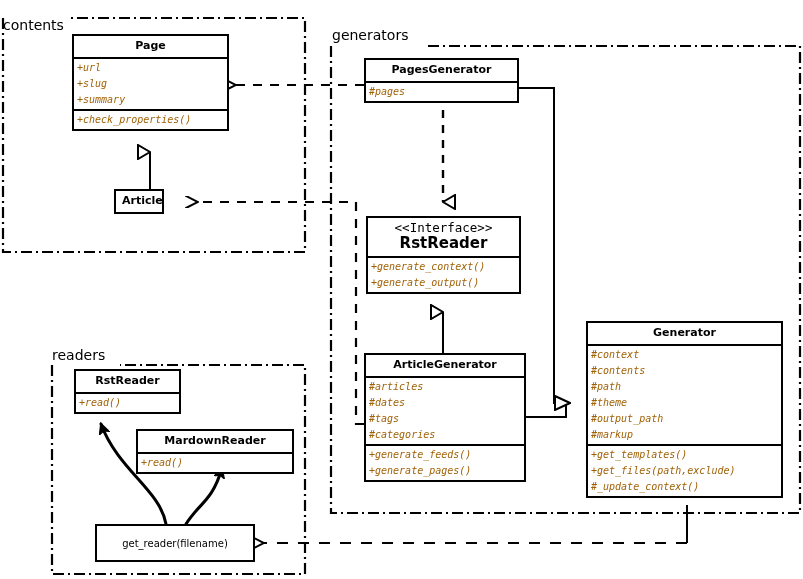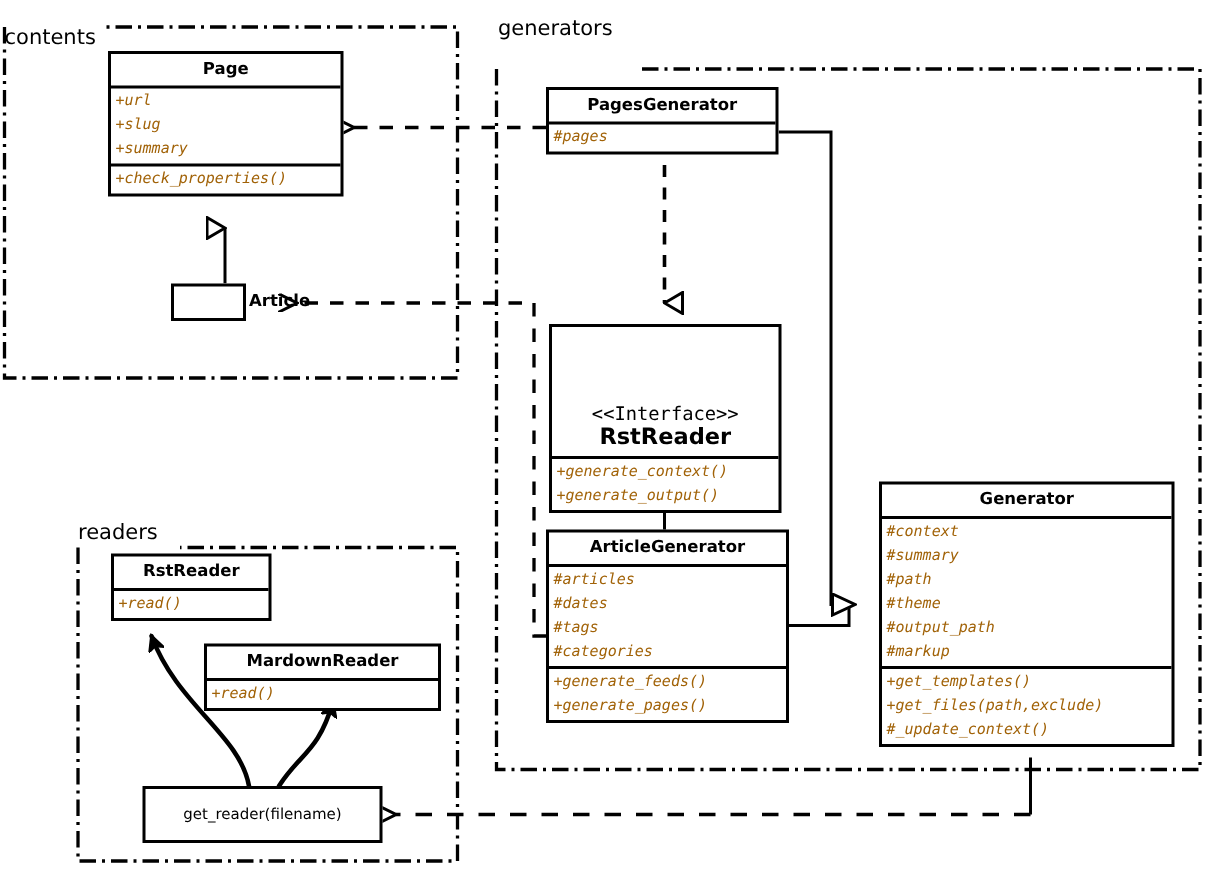--- a/index.html
+++ b/index.html
@@ -59,21 +59,20 @@
     line-height: 1.05;
     color: #000;
   }
   .uml .stereo {
     text-align: center;
     font-weight: normal;
     font-size: 12.5px;
     font-family: "DejaVu Sans Mono", monospace;
     line-height: 1.15;
     color: #000;
-    margin-top: 48px;
   }
   .uml .row {
     font-family: "DejaVu Sans Mono", monospace;
     font-size: 10px;
     line-height: 16px;
     padding-left: 3px;
     white-space: nowrap;
     color: #a16207;
     font-style: italic;
   }
@@ -171,36 +170,36 @@
     </g>
 
      RstReader / MardownReader (curved) ---------- --&gt;
     <g stroke="#000" stroke-width="3" fill="none" stroke-linecap="round">
       <path d="M166,524 C160,490 118,470 101,424" marker-end="url(#solidarrow)"></path>
       <path d="M186,524 C200,502 212,502 222,468" marker-end="url(#solidarrow)"></path>
     </g>
   </svg>
 
   <div class="pkg-label" style="left:3px; top:18px;">contents</div>
-  <div class="pkg-label" style="left:332px; top:12px;">generators</div>
+  <div class="pkg-label" style="left:332px; top:28px;">generators</div>
   <div class="pkg-label" style="left:52px; top:348px;">readers</div>
 
   <div class="uml" style="left:72px; top:34px; width:157px;">
     <div class="sect title">Page</div>
     <div class="sect pad">
       <div class="row">+url</div>
       <div class="row">+slug</div>
       <div class="row">+summary</div>
     </div>
     <div class="sect pad">
       <div class="row">+check_properties()</div>
     </div>
   </div>
 
-  <div class="uml" style="left:114px; top:189px; width:50px;padding-left:44px;">
+  <div class="uml" style="left:114px; top:189px; width:50px;">
     <div class="sect title">Article</div>
   </div>
 
   <div class="uml" style="left:364px; top:58px; width:155px;">
     <div class="sect title">PagesGenerator</div>
     <div class="sect pad">
       <div class="row">#pages</div>
     </div>
   </div>
 
@@ -226,21 +225,21 @@
     <div class="sect pad">
       <div class="row">+generate_feeds()</div>
       <div class="row">+generate_pages()</div>
     </div>
   </div>
 
   <div class="uml" style="left:586px; top:321px; width:197px;">
     <div class="sect title">Generator</div>
     <div class="sect pad">
       <div class="row">#context</div>
-      <div class="row">#summary</div>
+      <div class="row">#contents</div>
       <div class="row">#path</div>
       <div class="row">#theme</div>
       <div class="row">#output_path</div>
       <div class="row">#markup</div>
     </div>
     <div class="sect pad">
       <div class="row">+get_templates()</div>
       <div class="row">+get_files(path,exclude)</div>
       <div class="row">#_update_context()</div>
     </div>

